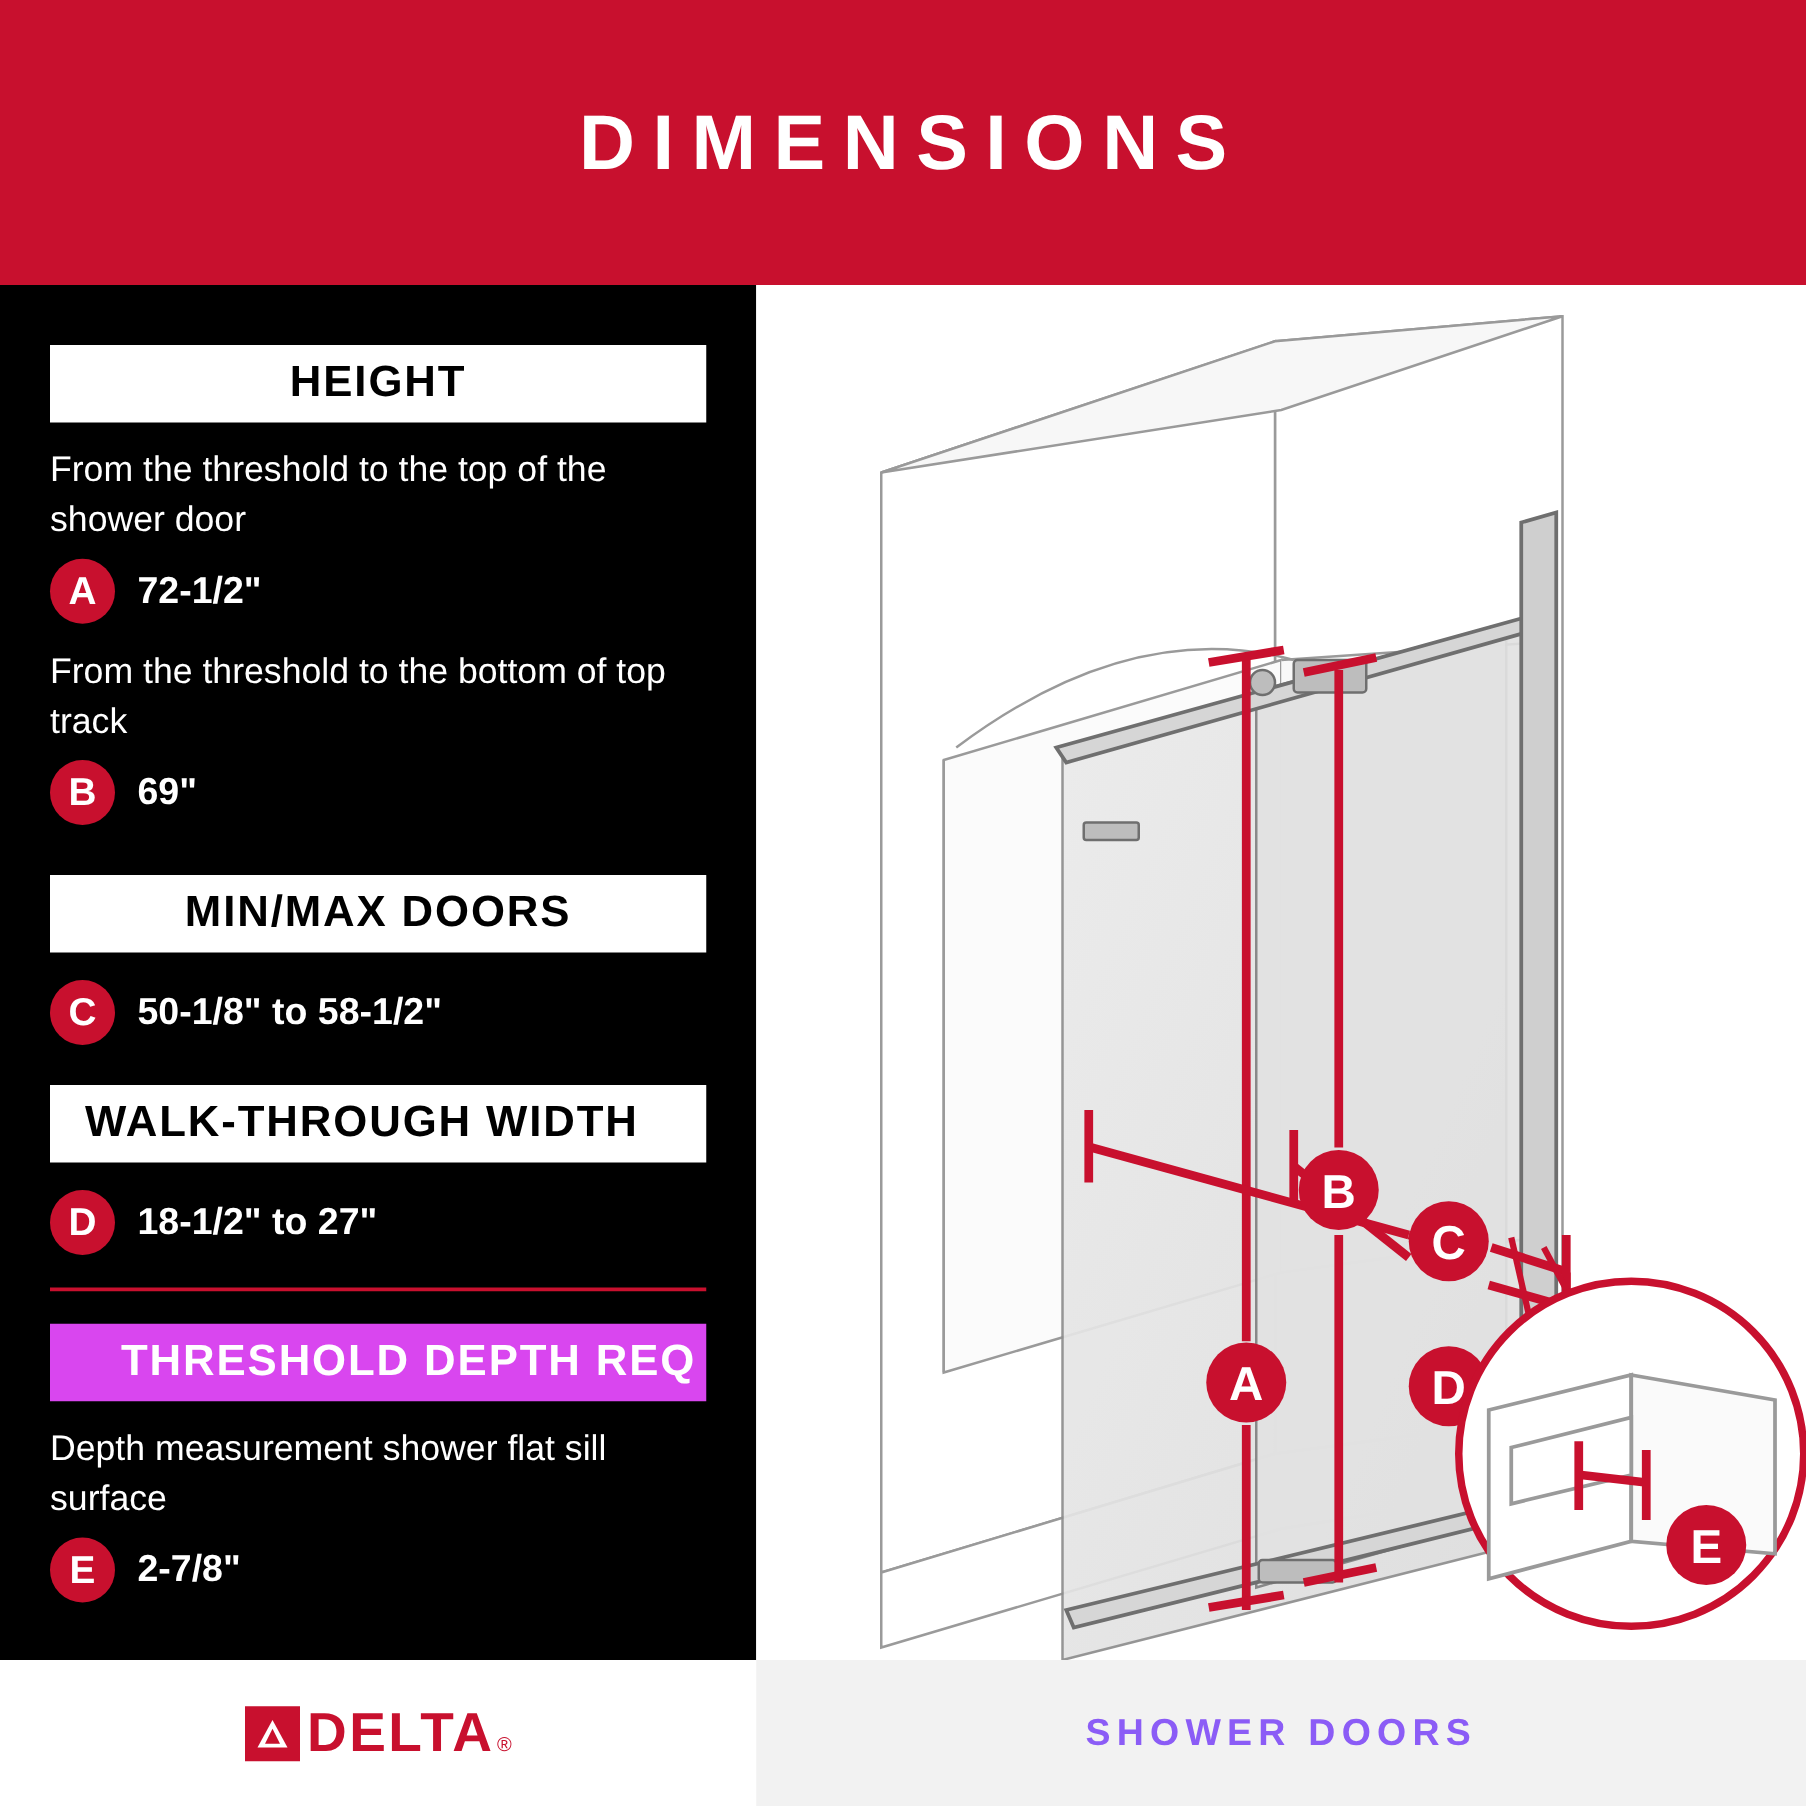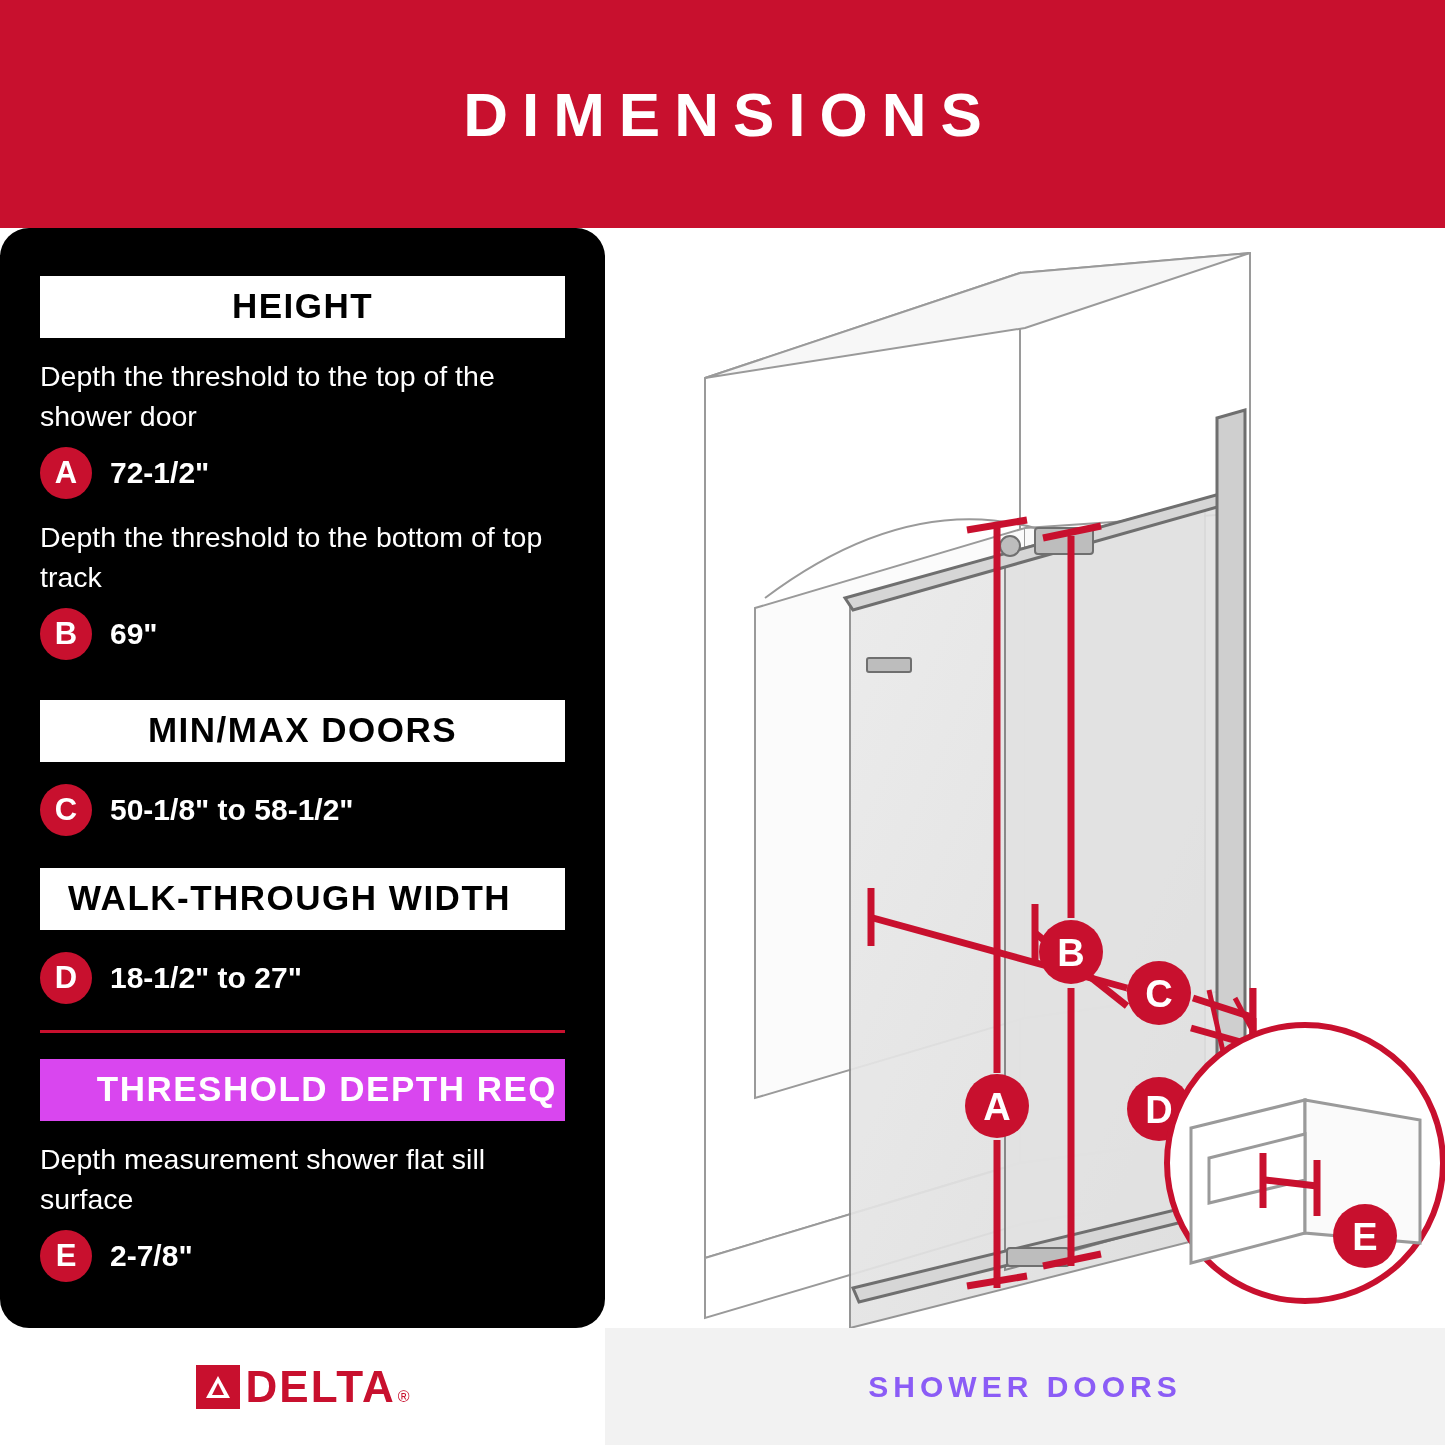--- a/index.html
+++ b/index.html
@@ -41,21 +41,20 @@
   
   .left-panel {
     position: absolute;
     left: 0;
     top: 228px;
     width: 605px;
     height: 1100px;
     background: #000000;
     box-sizing: border-box;
     padding: 48px 40px 0 40px;
-    border-radius: 29px;
   }
   .section-banner {
     background: #ffffff;
     color: #000000;
     font-size: 35px;
     font-weight: bold;
     letter-spacing: 1.5px;
     text-align: center;
     padding: 10px 8px 12px 8px;
     box-sizing: border-box;
@@ -188,29 +187,29 @@
 
   <div class="header">
     <div class="header-title">DIMENSIONS</div>
   </div>
 
   <div class="left-panel">
 
     <div class="section-banner">HEIGHT</div>
 
     <div class="desc">
-      <span>Depth the threshold to the top of the shower door</span>
+      <span>From the threshold to the top of the shower door</span>
     </div>
 
     <div class="measure-row">
       <div class="badge">A</div>
       <div class="measure-value">72-1/2"</div>
     </div>
 
-    <div class="desc"><span>Depth the threshold to the </span><b>bottom</b><span> of top track</span></div>
+    <div class="desc"><span>From the threshold to the </span><b>bottom</b><span> of top track</span></div>
 
     <div class="measure-row">
       <div class="badge">B</div>
       <div class="measure-value">69"</div>
     </div>
 
     <div class="gap-26"></div>
 
     <div class="section-banner">MIN/MAX DOORS</div>
 

